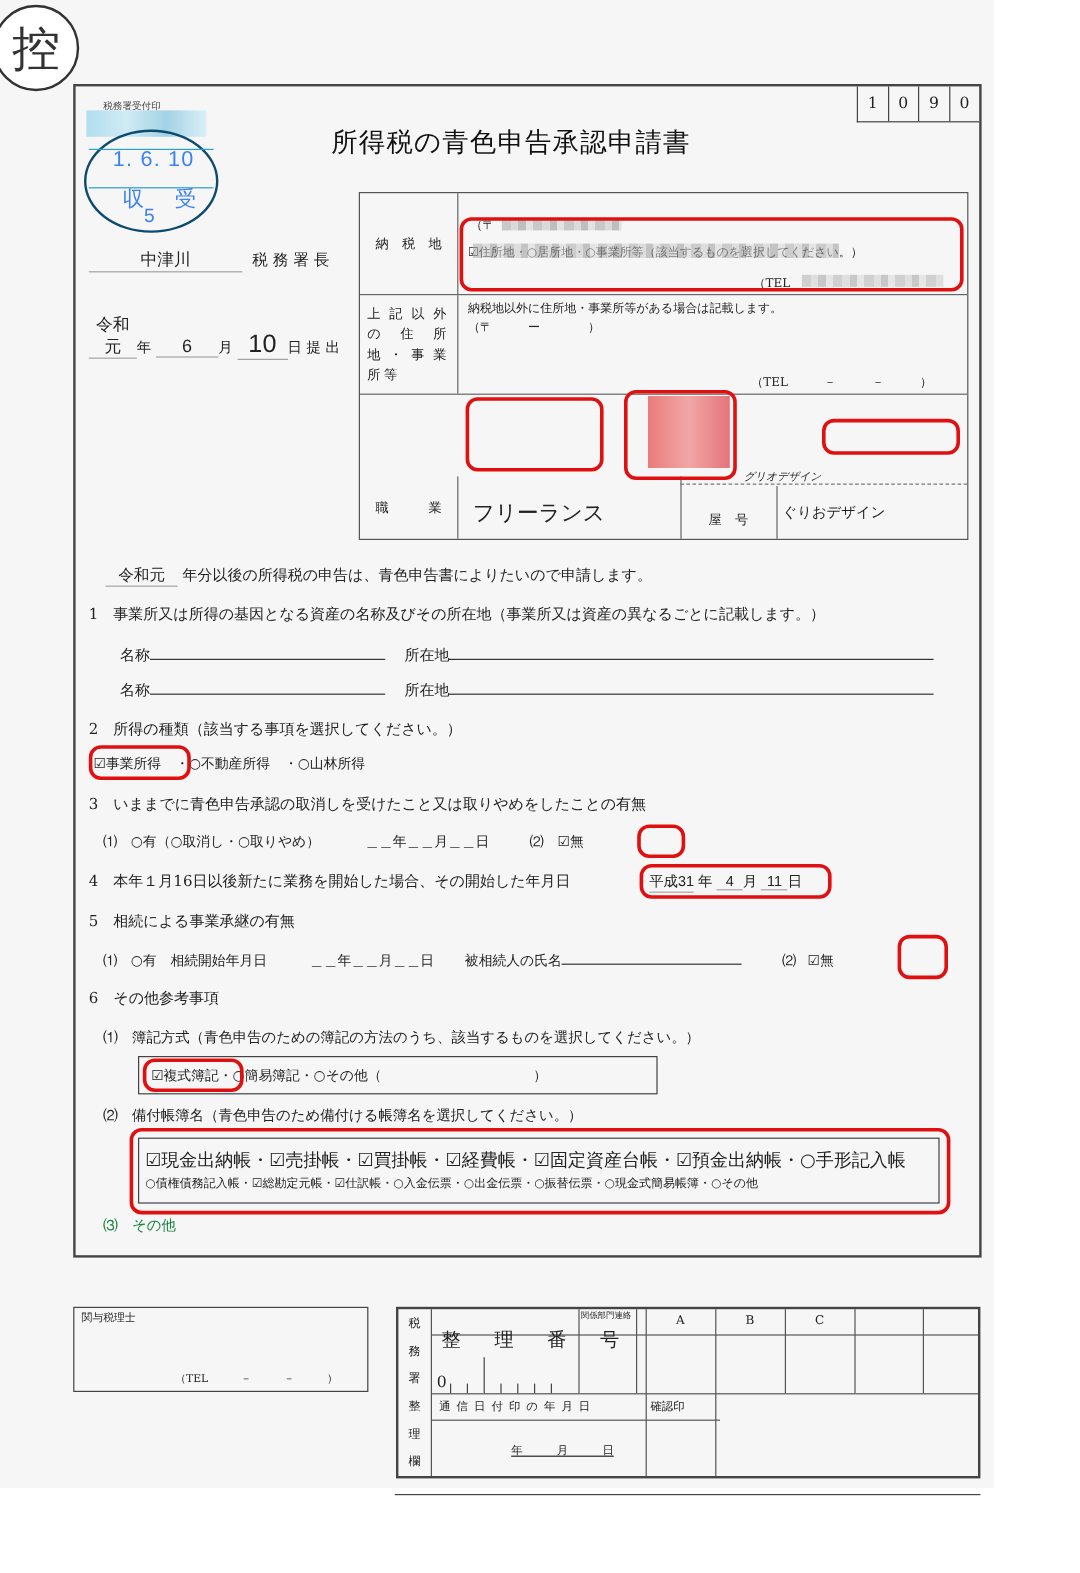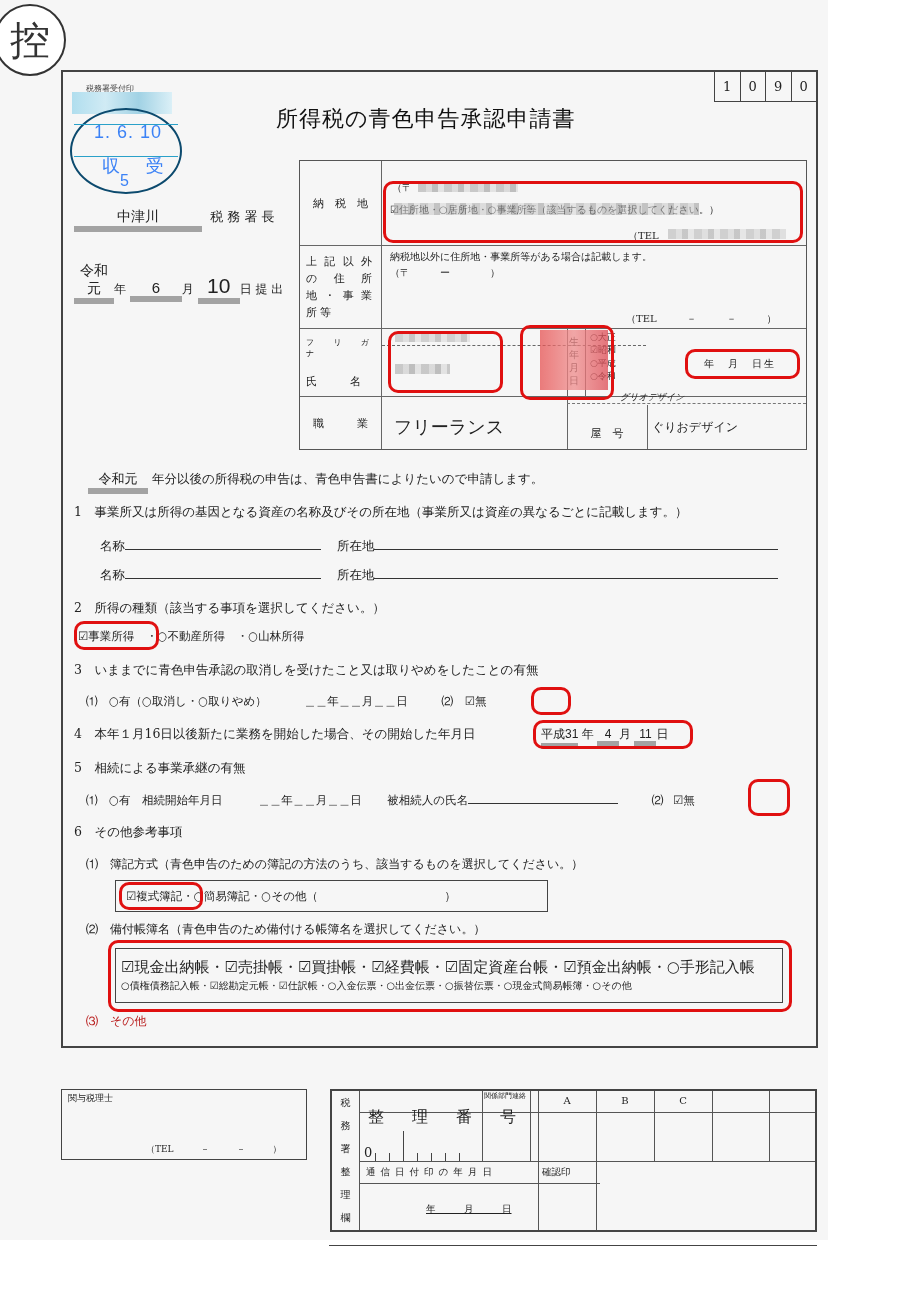--- a/index.html
+++ b/index.html
@@ -17,21 +17,21 @@
   .stamp { left: 70px; top: 108px; width: 112px; height: 86px; border: 2px solid #0c4a6e; border-radius: 50%; color: #3b82f6; }
   .stamp .d { position: absolute; left: 22px; top: 12px; font-size: 18px; font-family: "Liberation Sans", sans-serif; letter-spacing: 1px;}
   .stamp .l1 { position: absolute; left: 2px; right: 2px; top: 14px; border-top: 1.5px solid #2aa1c9; }
   .stamp .l2 { position: absolute; left: 2px; right: 2px; top: 46px; border-top: 1.5px solid #2aa1c9; }
   .stamp .r { position: absolute; left: 30px; top: 44px; font-size: 18px; letter-spacing: 10px;}
   .stamp .n { position: absolute; left: 48px; top: 62px; font-size: 16px; font-family: "Liberation Sans", sans-serif;}
   .blur { background: linear-gradient(90deg,#9fd8ec,#c7e8f4,#8cc9e0,#d4eef7); opacity: .8; }
   .gblur { background: repeating-linear-gradient(90deg,#aaa 0 8px,#c8c8c8 8px 14px,#999 14px 20px,#d6d6d6 20px 26px); }
   .title { left: 276px; top: 104px; font-size: 22px; letter-spacing: 1px; color: #111; font-family: Liberation Mono, monospace; }
   .office { left: 74px; top: 208px; font-size: 13px; }
-  .uline { display: inline-block; border-bottom: 6px solid #a3a3a3; text-align: center; }
+  .uline { display: inline-block; border-bottom: 1px solid #a3a3a3; text-align: center; }
   .hand { font-family: "Liberation Sans", sans-serif; }
   .tbl { position: absolute; left: 299px; top: 160px; width: 508px; height: 290px; border: 1.5px solid #555; font-size: 11px; }
   .row { position: absolute; left: 0; right: 0; border-bottom: 1px solid #666; }
   .lab { position: absolute; left: 0; width: 82px; top: 0; bottom: 0; border-right: 1px solid #666; display: flex; align-items: center; justify-content: center; text-align: justify; }
   .small { font-size: 10px; }
   .redbox { position: absolute; border: 3px solid #e01010; border-radius: 10px; }
   .mosaic { background:
      linear-gradient(90deg, rgba(230,80,80,.9), rgba(240,150,150,.8), rgba(220,70,80,.9)),
      #e66; }
   .body-text { position: absolute; font-size: 12.5px; color: #222; }
@@ -87,39 +87,20 @@
     <div class="abs gblur" style="left:94px;top:42px;width:305px;height:12px;opacity:.55;"></div>
     <div class="abs small" style="left:328px;top:68px;">（TEL</div>
     <div class="abs gblur" style="left:368px;top:68px;width:118px;height:10px;opacity:.5;"></div>
   </div>
   <div class="row" style="top:85px;height:83px;">
     <div class="lab" style="padding:0 6px;line-height:17px;font-size:11px;letter-spacing:3px;">上記以外の住所地・事業所等</div>
     <div class="abs small" style="left:90px;top:4px;">納税地以外に住所地・事業所等がある場合は記載します。</div>
     <div class="abs small" style="left:90px;top:20px;">（〒　　　ー　　　　）</div>
     <div class="abs small" style="left:326px;top:66px;">（TEL　　　－　　　－　　　）</div>
   </div>
-  <div class="row" style="top:168px;height:68px;">
-    <div class="lab" style="align-items:flex-start;flex-direction:column;justify-content:space-around;padding:0 6px;">
-      <span style="font-size:8px;letter-spacing:6px;">フ リ ガ ナ</span>
-      <span style="font-size:11px;">氏　　　名</span>
-    </div>
-    <div class="abs" style="left:82px;right:160px;top:16px;border-top:1px dashed #666;"></div>
-    <div class="abs gblur" style="left:95px;top:5px;width:75px;height:8px;opacity:.5;"></div>
-    <div class="abs gblur" style="left:95px;top:35px;width:55px;height:10px;opacity:.6;"></div>
-    <div class="abs" style="left:267px;top:0;bottom:0;border-left:1px solid #666;"></div>
-    <div class="abs" style="left:285px;top:0;bottom:0;border-left:1px solid #666;"></div>
-    <div class="abs small" style="left:269px;top:6px;width:14px;line-height:13px;font-size:10px;">生年月日</div>
-    <div class="abs" style="left:290px;top:2px;font-size:9px;line-height:13px;width:40px;">
-      <div>○大正</div>
-      <div>☑昭和</div>
-      <div>○平成</div>
-      <div>○令和</div>
-    </div>
-    <div class="abs small" style="left:404px;top:28px;letter-spacing:2px;">年　月　日生</div>
-  </div>
   <div class="row" style="top:236px;height:52px;border-bottom:none;">
     <div class="lab">職　　　業</div>
     <div class="abs hand" style="left:94px;top:18px;font-size:18px;">フリーランス</div>
     <div class="abs" style="left:267px;top:0;bottom:0;border-left:1px solid #666;"></div>
     <div class="abs" style="left:267px;top:20px;width:80px;height:32px;display:flex;align-items:center;justify-content:center;font-size:11px;">屋　号</div>
     <div class="abs" style="left:267px;right:0;top:6px;border-top:1px dashed #777;"></div>
     <div class="abs" style="left:347px;top:0;bottom:0;border-left:1px solid #666;top:8px;"></div>
     <div class="abs hand" style="left:320px;top:-6px;font-size:9px;font-style:italic;">グリオデザイン</div>
     <div class="abs hand" style="left:352px;top:22px;font-size:12px;">ぐりおデザイン</div>
   </div>
@@ -189,21 +170,21 @@
   <span>☑複式簿記</span><span>・○簡易簿記・○その他（　　　　　　　　　　　）</span>
 </div>
 <div class="redbox" style="left:119px;top:882px;width:84px;height:28px;"></div>
 
 <div class="body-text" style="left:86px;top:921px;font-size:12px;">⑵　備付帳簿名（青色申告のため備付ける帳簿名を選択してください。）</div>
 <div class="box" style="left:115px;top:948px;width:668px;height:55px;"></div>
 <div class="body-text" style="left:121px;top:958px;font-size:15px;">☑現金出納帳・☑売掛帳・☑買掛帳・☑経費帳・☑固定資産台帳・☑預金出納帳・○手形記入帳</div>
 <div class="body-text" style="left:121px;top:979px;font-size:10px;">○債権債務記入帳・☑総勘定元帳・☑仕訳帳・○入金伝票・○出金伝票・○振替伝票・○現金式簡易帳簿・○その他</div>
 <div class="redbox" style="left:108px;top:940px;width:684px;height:72px;"></div>
 
-<div class="body-text" style="left:86px;top:1013px;font-size:12px;color:#b91c1c;">⑶　その他</div>
+<div class="body-text" style="left:86px;top:1013px;font-size:12px;color:#15803d;">⑶　その他</div>
 
 <div class="box" style="left:61px;top:1089px;width:246px;height:71px;"></div>
 <div class="body-text" style="left:68px;top:1092px;font-size:9px;">関与税理士</div>
 <div class="body-text" style="left:146px;top:1143px;font-size:9px;">（TEL　　　－　　　－　　　）</div>
 
 <div class="box" style="left:330px;top:1089px;width:487px;height:143px;border-width:2px;">
   <div class="abs" style="left:0;top:0;width:28px;bottom:0;border-right:1px solid #555;display:flex;flex-direction:column;justify-content:space-around;align-items:center;font-size:10px;">
     <span>税</span>
     <span>務</span>
     <span>署</span>

